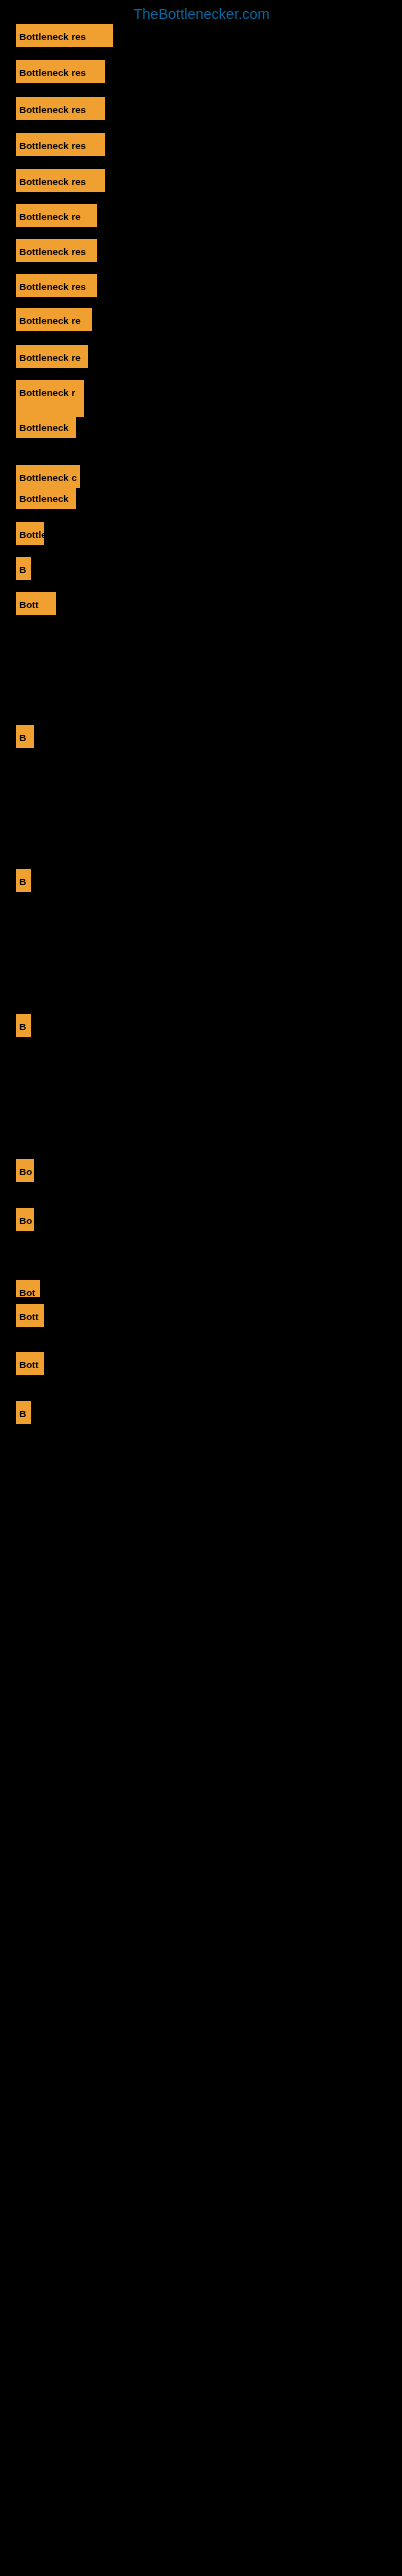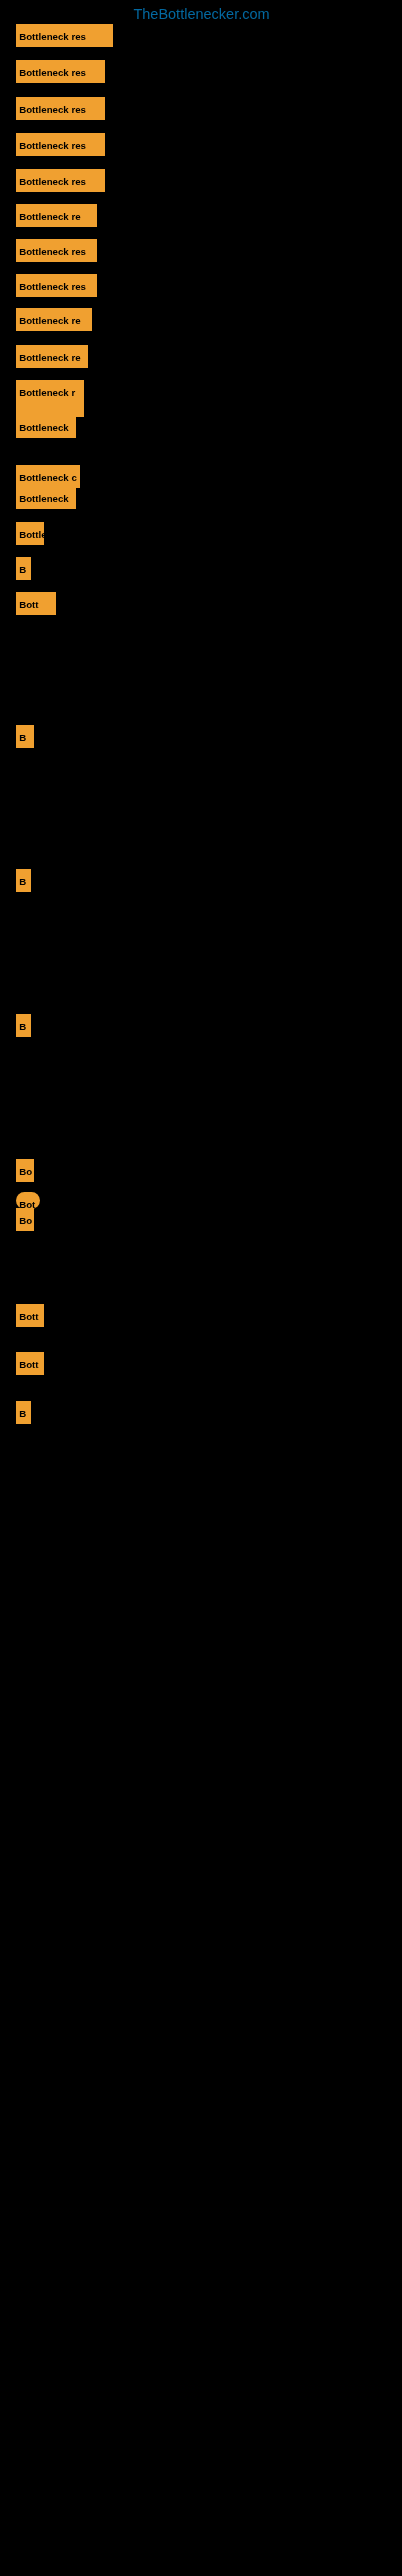--- a/index.html
+++ b/index.html
@@ -58,18 +58,18 @@
     <div class="bottleneck-item" style="top: 465px; width: 64px; height: 22.5px; line-height: 22.5px;">Bottleneck c</div>
     <div class="bottleneck-item" style="top: 486px; width: 60px; height: 22.5px; line-height: 22.5px;">Bottleneck</div>
     <div class="bottleneck-item" style="top: 522px; width: 28px; height: 22.5px; line-height: 22.5px;">Bottler</div>
     <div class="bottleneck-item" style="top: 557px; width: 14.5px; height: 22.5px; line-height: 22.5px;">B</div>
     <div class="bottleneck-item" style="top: 592px; width: 40px; height: 22.5px; line-height: 22.5px;">Bott</div>
     <div class="bottleneck-item" style="top: 725px; width: 17.7px; height: 22.5px; line-height: 22.5px;">B</div>
     <div class="bottleneck-item" style="top: 869px; width: 14.5px; height: 22.5px; line-height: 22.5px;">B</div>
     <div class="bottleneck-item" style="top: 1014px; width: 14.5px; height: 22.5px; line-height: 22.5px;">B</div>
     <div class="bottleneck-item" style="top: 1159px; width: 17.7px; height: 22.5px; line-height: 22.5px;">Bo</div>
     <div class="bottleneck-item" style="top: 1208px; width: 17.7px; height: 22.5px; line-height: 22.5px;">Bo</div>
-    <div class="bottleneck-item" style="top: 1192px; width: 24px; height: 17px; line-height: 22.5px; border-radius: 10px;">Bot</div>
+    <div class="bottleneck-item" style="top: 1280px; width: 24px; height: 17px; line-height: 22.5px;">Bot</div>
     <div class="bottleneck-item" style="top: 1304px; width: 28px; height: 22.5px; line-height: 22.5px;">Bott</div>
     <div class="bottleneck-item" style="top: 1352px; width: 28px; height: 22.5px; line-height: 22.5px;">Bott</div>
     <div class="bottleneck-item" style="top: 1401px; width: 14.5px; height: 22.5px; line-height: 22.5px;">B</div>
   </div>
 
 
 </body></html>

